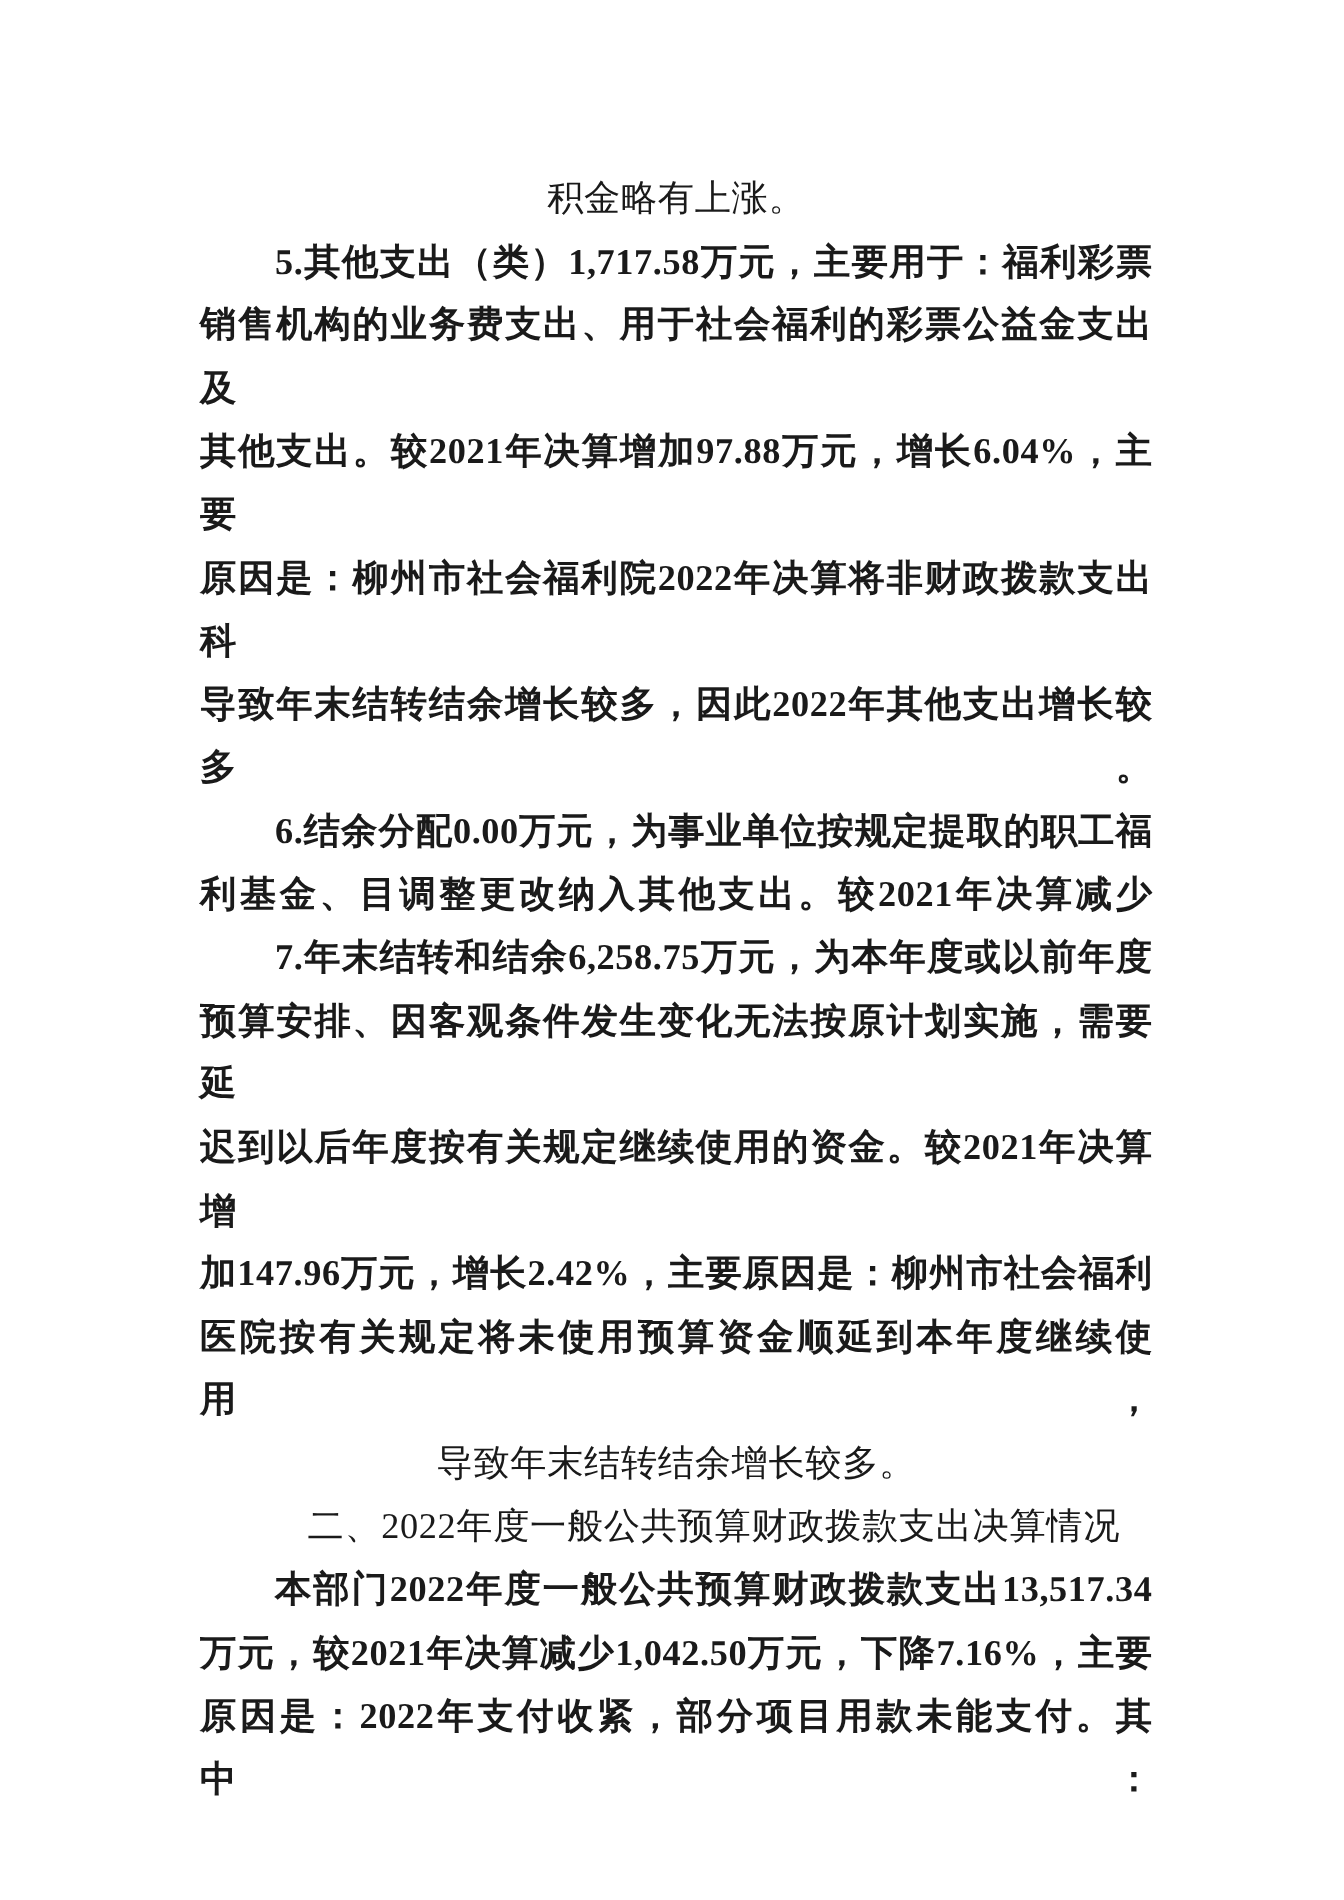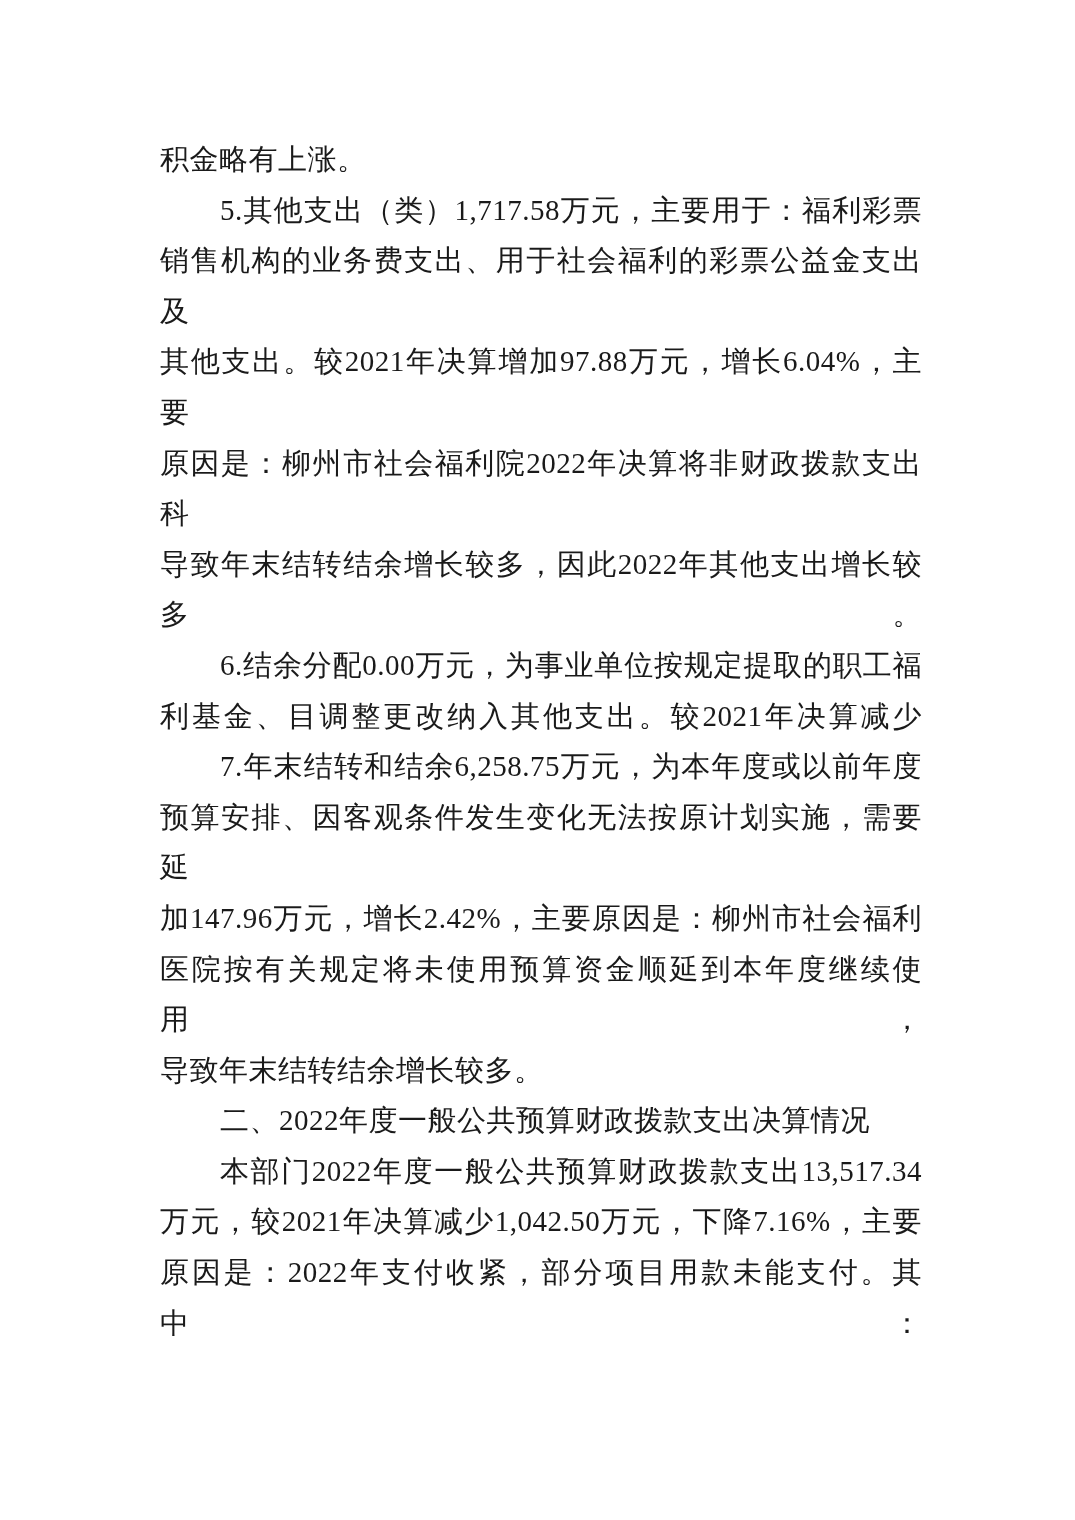--- a/index.html
+++ b/index.html
@@ -19,27 +19,28 @@
     position: absolute;
     left: 160px;
     top: 134px;
     width: 762px;
   }
   .line {
     font-family: "Liberation Serif", "DejaVu Serif", serif;
     font-size: 29px;
     line-height: 50.6px;
     color: #1a1a1a;
-    text-align: left;
+    text-align: center;
     letter-spacing: 0.5px;
   }
   
   .line.j {
     text-align: justify;
     text-align-last: justify;
+    font-weight: bold;
   }
   
   .line.in {
     text-indent: 60px;
   }
   
   .line.b {
     font-weight: normal;
   }
 </style>
@@ -51,20 +52,21 @@
     <div class="line">积金略有上涨。</div>
     <div class="line in j">5.其他支出（类）1,717.58万元，主要用于：福利彩票</div>
     <div class="line j">销售机构的业务费支出、用于社会福利的彩票公益金支出及</div>
     <div class="line j">其他支出。较2021年决算增加97.88万元，增长6.04%，主要</div>
     <div class="line j">原因是：柳州市社会福利院2022年决算将非财政拨款支出科</div>
     <div class="line j">导致年末结转结余增长较多，因此2022年其他支出增长较多。</div>
     <div class="line in j">6.结余分配0.00万元，为事业单位按规定提取的职工福</div>
     <div class="line j">利基金、目调整更改纳入其他支出。较2021年决算减少</div>
     <div class="line in j">7.年末结转和结余6,258.75万元，为本年度或以前年度</div>
     <div class="line j">预算安排、因客观条件发生变化无法按原计划实施，需要延</div>
+    <div class="line j">迟到以后年度按有关规定继续使用的资金。较2021年决算增</div>
     <div class="line j">加147.96万元，增长2.42%，主要原因是：柳州市社会福利</div>
     <div class="line j">医院按有关规定将未使用预算资金顺延到本年度继续使用，</div>
     <div class="line">导致年末结转结余增长较多。</div>
     <div class="line in b">二、2022年度一般公共预算财政拨款支出决算情况</div>
     <div class="line in j">本部门2022年度一般公共预算财政拨款支出13,517.34</div>
     <div class="line j">万元，较2021年决算减少1,042.50万元，下降7.16%，主要</div>
     <div class="line j">原因是：2022年支付收紧，部分项目用款未能支付。其中：</div>
 
   </div>
 </div>

